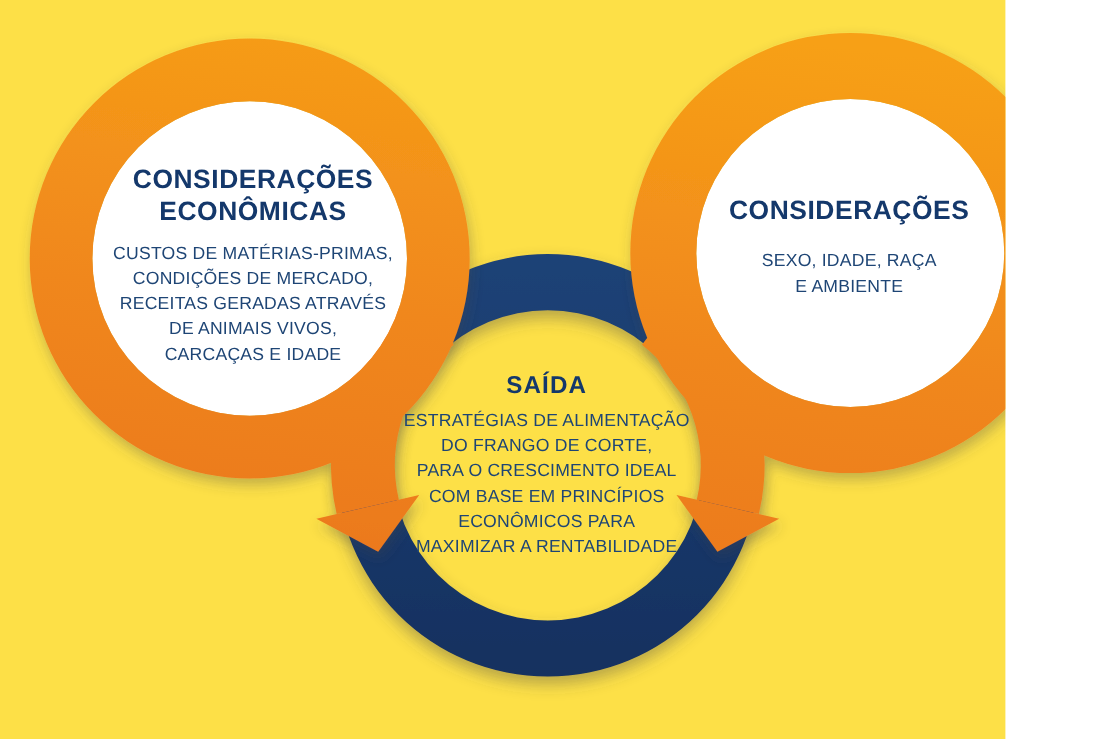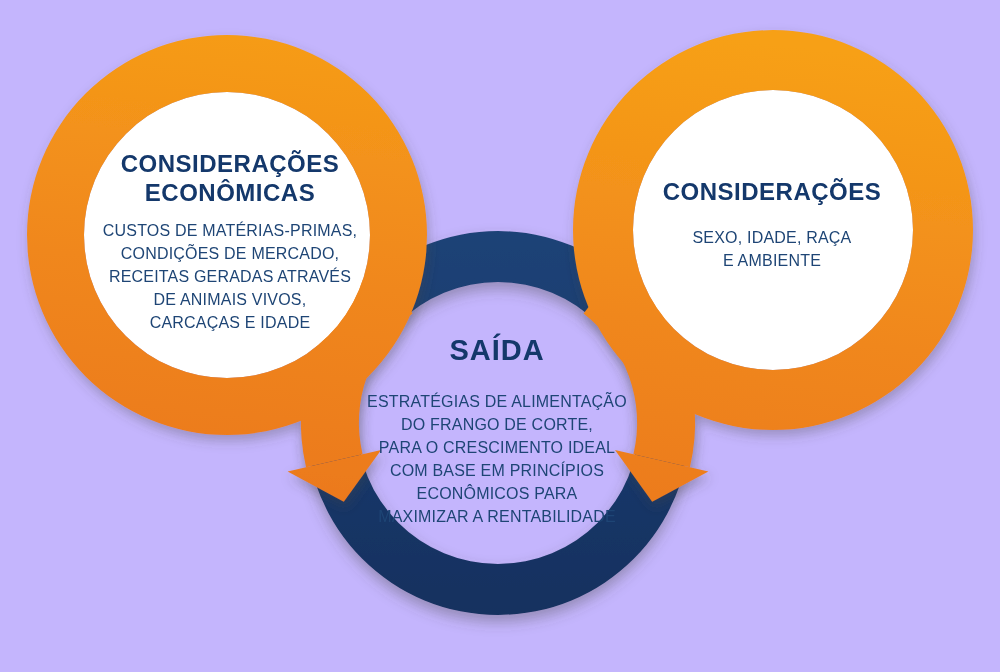--- a/index.html
+++ b/index.html
@@ -1,37 +1,37 @@
 <!DOCTYPE html>
 <html><head>
 <meta charset="utf-8">
 <style>
   html,body{margin:0;padding:0;background:#ffffff;}
   .stage{
-    position:relative;width:1000px;height:672px;overflow:hidden;background:#c4b5fd;
+    position:relative;width:914px;height:672px;overflow:hidden;background:#fde047;
     font-family:"Liberation Sans","DejaVu Sans",sans-serif;
     text-decoration:underline;
   }
   .stage svg{position:absolute;left:0;top:0;}
   .circle-text{
     position:absolute;display:flex;flex-direction:column;align-items:center;
     text-align:center;pointer-events:none;
   }
   .circle-title{
     font-weight:bold;color:#14386B;letter-spacing:0.5px;
   }
   .economic .circle-title,.technical .circle-title{font-size:24px;line-height:29px;}
-  .output .circle-title{font-size:29px;line-height:32px;letter-spacing:1px;text-align:center;}
+  .output .circle-title{font-size:22px;line-height:32px;letter-spacing:1px;text-align:center;}
   .circle-body{color:#1E4575;font-size:16px;line-height:23px;letter-spacing:0.2px;}
   .economic{left:85px;top:149px;width:290px;}
   .economic .circle-body{margin-top:12px;}
   .technical{left:632px;top:177px;width:280px;}
   .technical .circle-body{margin-top:20px;}
   .output{left:347px;top:334px;width:300px;}
-  .output .circle-body{margin-top:24px;}
+  .output .circle-body{margin-top:5px;}
 </style>
 </head>
 <body>
 
 <div class="stage">
 
   <svg width="1000" height="672" viewBox="0 0 1000 672">
     <defs>
       <linearGradient id="og" gradientUnits="userSpaceOnUse" x1="520" y1="15" x2="460" y2="535">
         <stop offset="0" stop-color="#F7A015"></stop>

